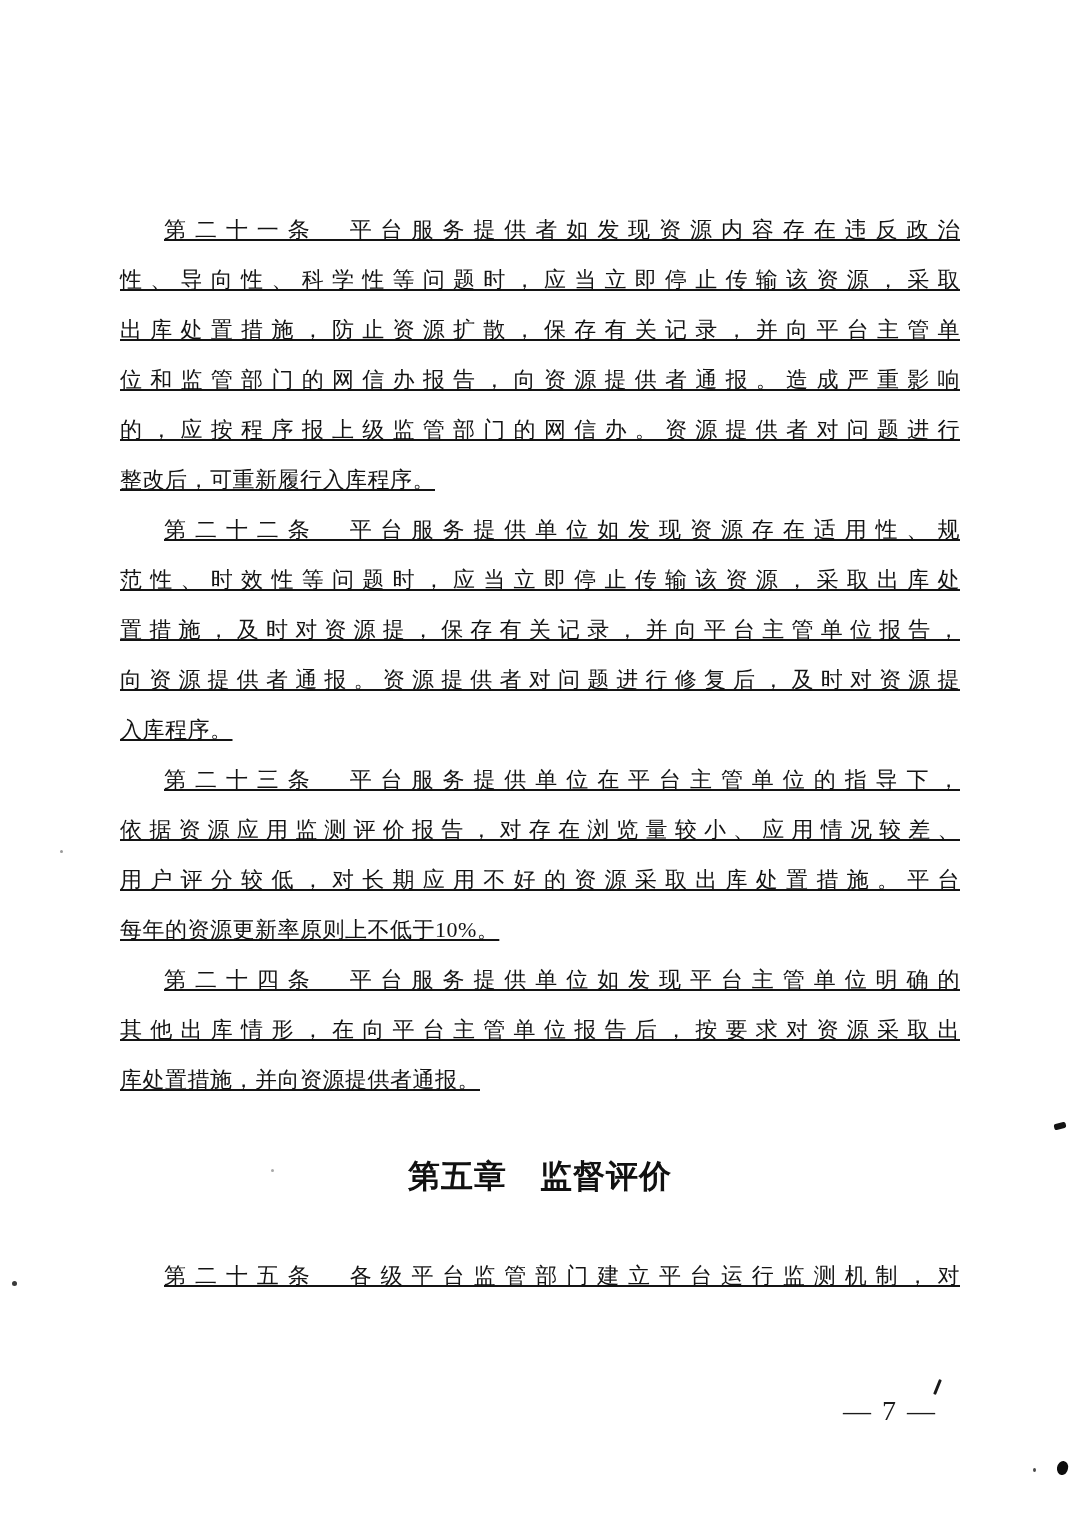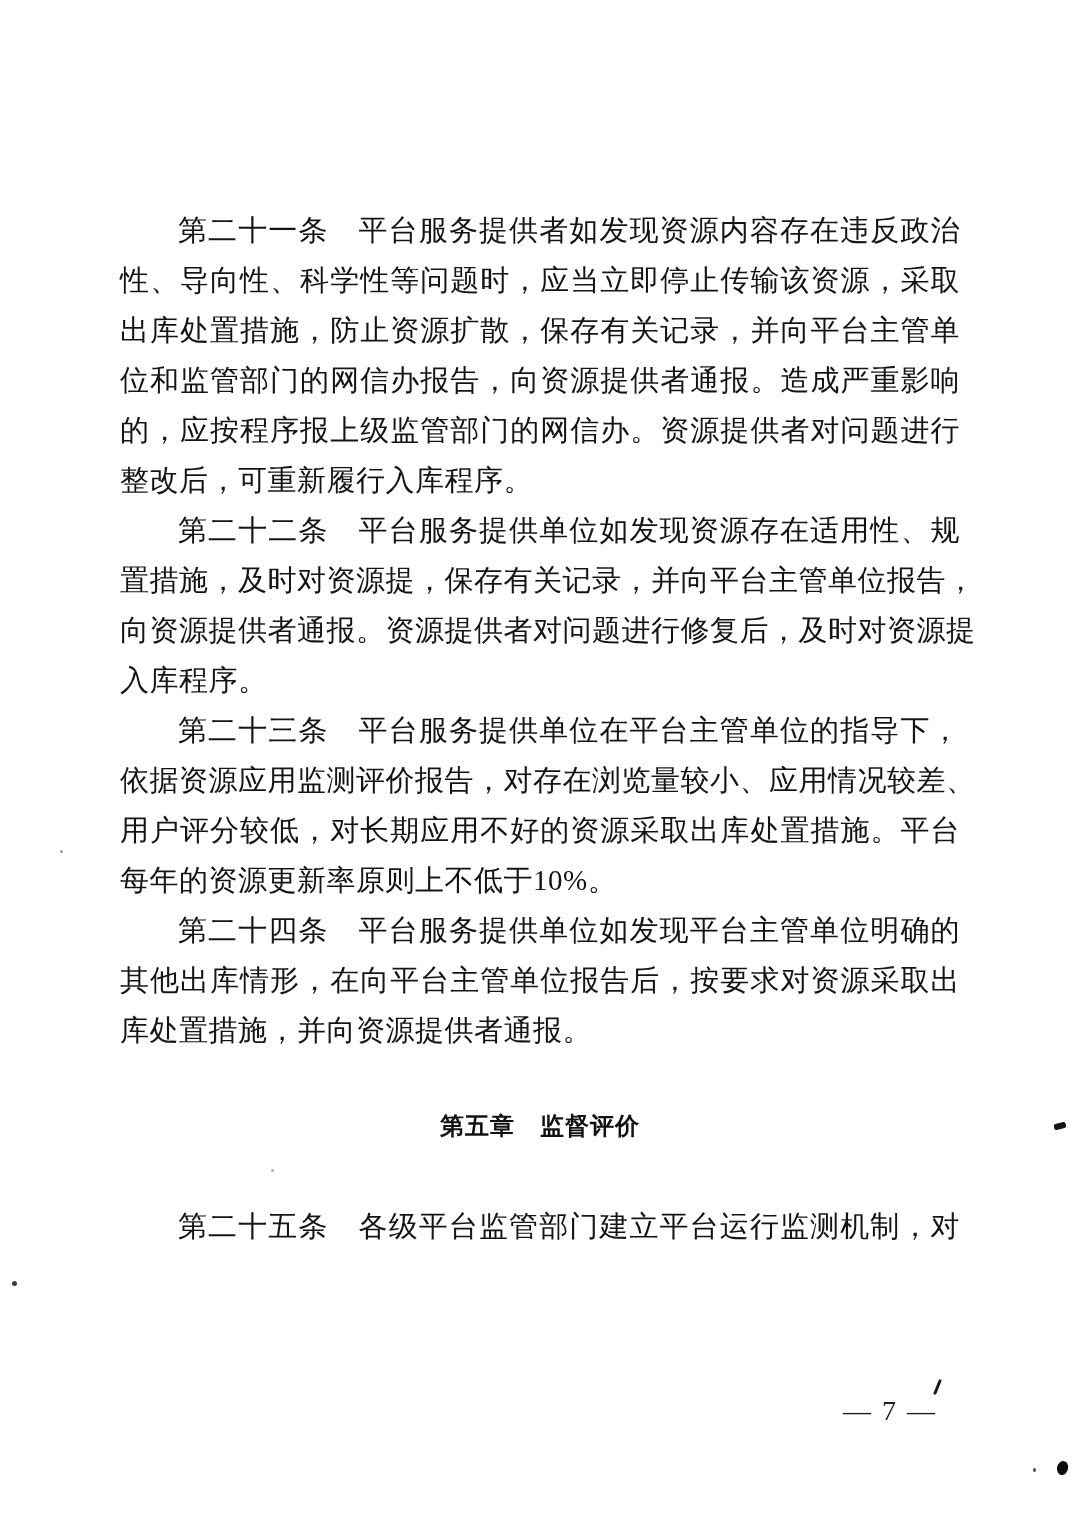--- a/index.html
+++ b/index.html
@@ -20,45 +20,46 @@
     position: absolute;
     left: 120px;
     top: 205px;
     width: 840px;
   }
   .para {
     margin: 0;
     padding: 0;
   }
   .line {
-    font-size: 29px;
+    font-size: 22px;
     line-height: 50px;
     height: 50px;
     text-align: justify;
     text-align-last: justify;
     text-justify: inter-character;
     white-space: nowrap;
     letter-spacing: 0.5px;
     font-weight: 500;
+    text-decoration: underline;
   }
   .line.para-start {
     text-indent: 2em;
   }
   .line.para-end {
     text-align-last: left;
   }
   .chapter-heading {
     margin: 42px 0 0 0;
     padding: 0;
     height: 58px;
     line-height: 58px;
     text-align: center;
     font-family: "Liberation Sans", "DejaVu Sans", sans-serif;
     font-weight: 700;
-    font-size: 24px;
+    font-size: 32px;
     letter-spacing: 1px;
     color: #111111;
   }
   .para.after-heading {
     margin-top: 46px;
   }
   .page-number {
     position: absolute;
     left: 843px;
     top: 1396px;
@@ -144,20 +145,21 @@
       <div class="line para-start">第二十一条　平台服务提供者如发现资源内容存在违反政治</div>
       <div class="line">性、导向性、科学性等问题时，应当立即停止传输该资源，采取</div>
       <div class="line">出库处置措施，防止资源扩散，保存有关记录，并向平台主管单</div>
       <div class="line">位和监管部门的网信办报告，向资源提供者通报。造成严重影响</div>
       <div class="line">的，应按程序报上级监管部门的网信办。资源提供者对问题进行</div>
       <div class="line para-end">整改后，可重新履行入库程序。</div>
     </div>
 
     <div class="para">
       <div class="line para-start">第二十二条　平台服务提供单位如发现资源存在适用性、规</div>
+      <div class="line">范性、时效性等问题时，应当立即停止传输该资源，采取出库处</div>
       <div class="line">置措施，及时对资源提，保存有关记录，并向平台主管单位报告，</div>
       <div class="line">向资源提供者通报。资源提供者对问题进行修复后，及时对资源提</div>
       <div class="line para-end">入库程序。</div>
     </div>
 
     <div class="para">
       <div class="line para-start">第二十三条　平台服务提供单位在平台主管单位的指导下，</div>
       <div class="line">依据资源应用监测评价报告，对存在浏览量较小、应用情况较差、</div>
       <div class="line">用户评分较低，对长期应用不好的资源采取出库处置措施。平台</div>
       <div class="line para-end">每年的资源更新率原则上不低于10%。</div>

